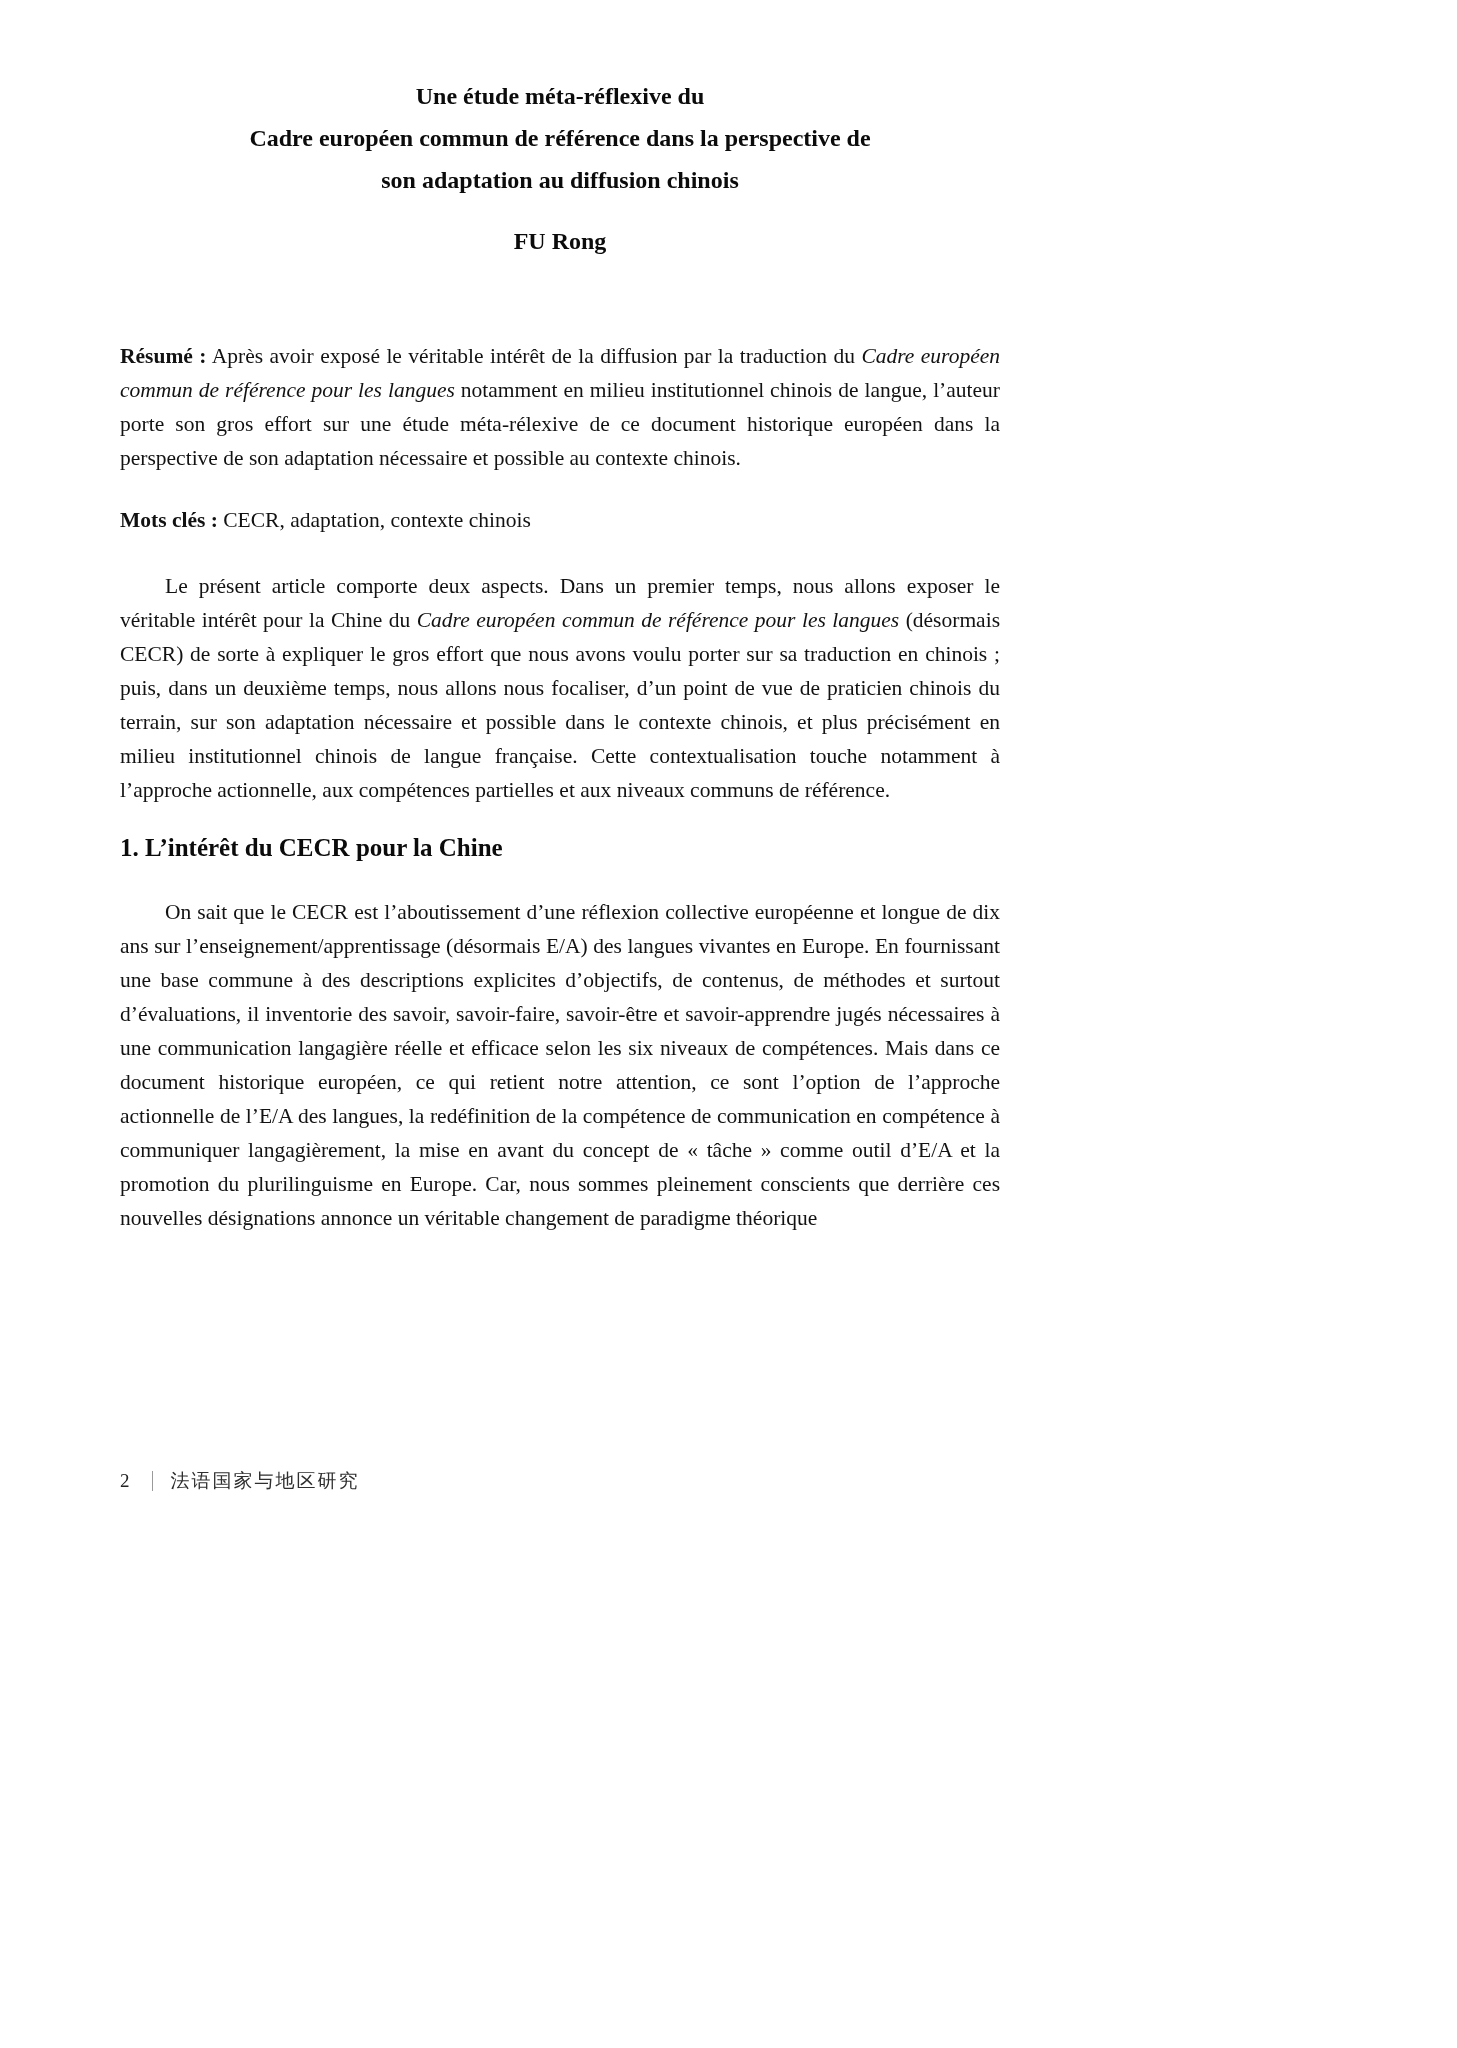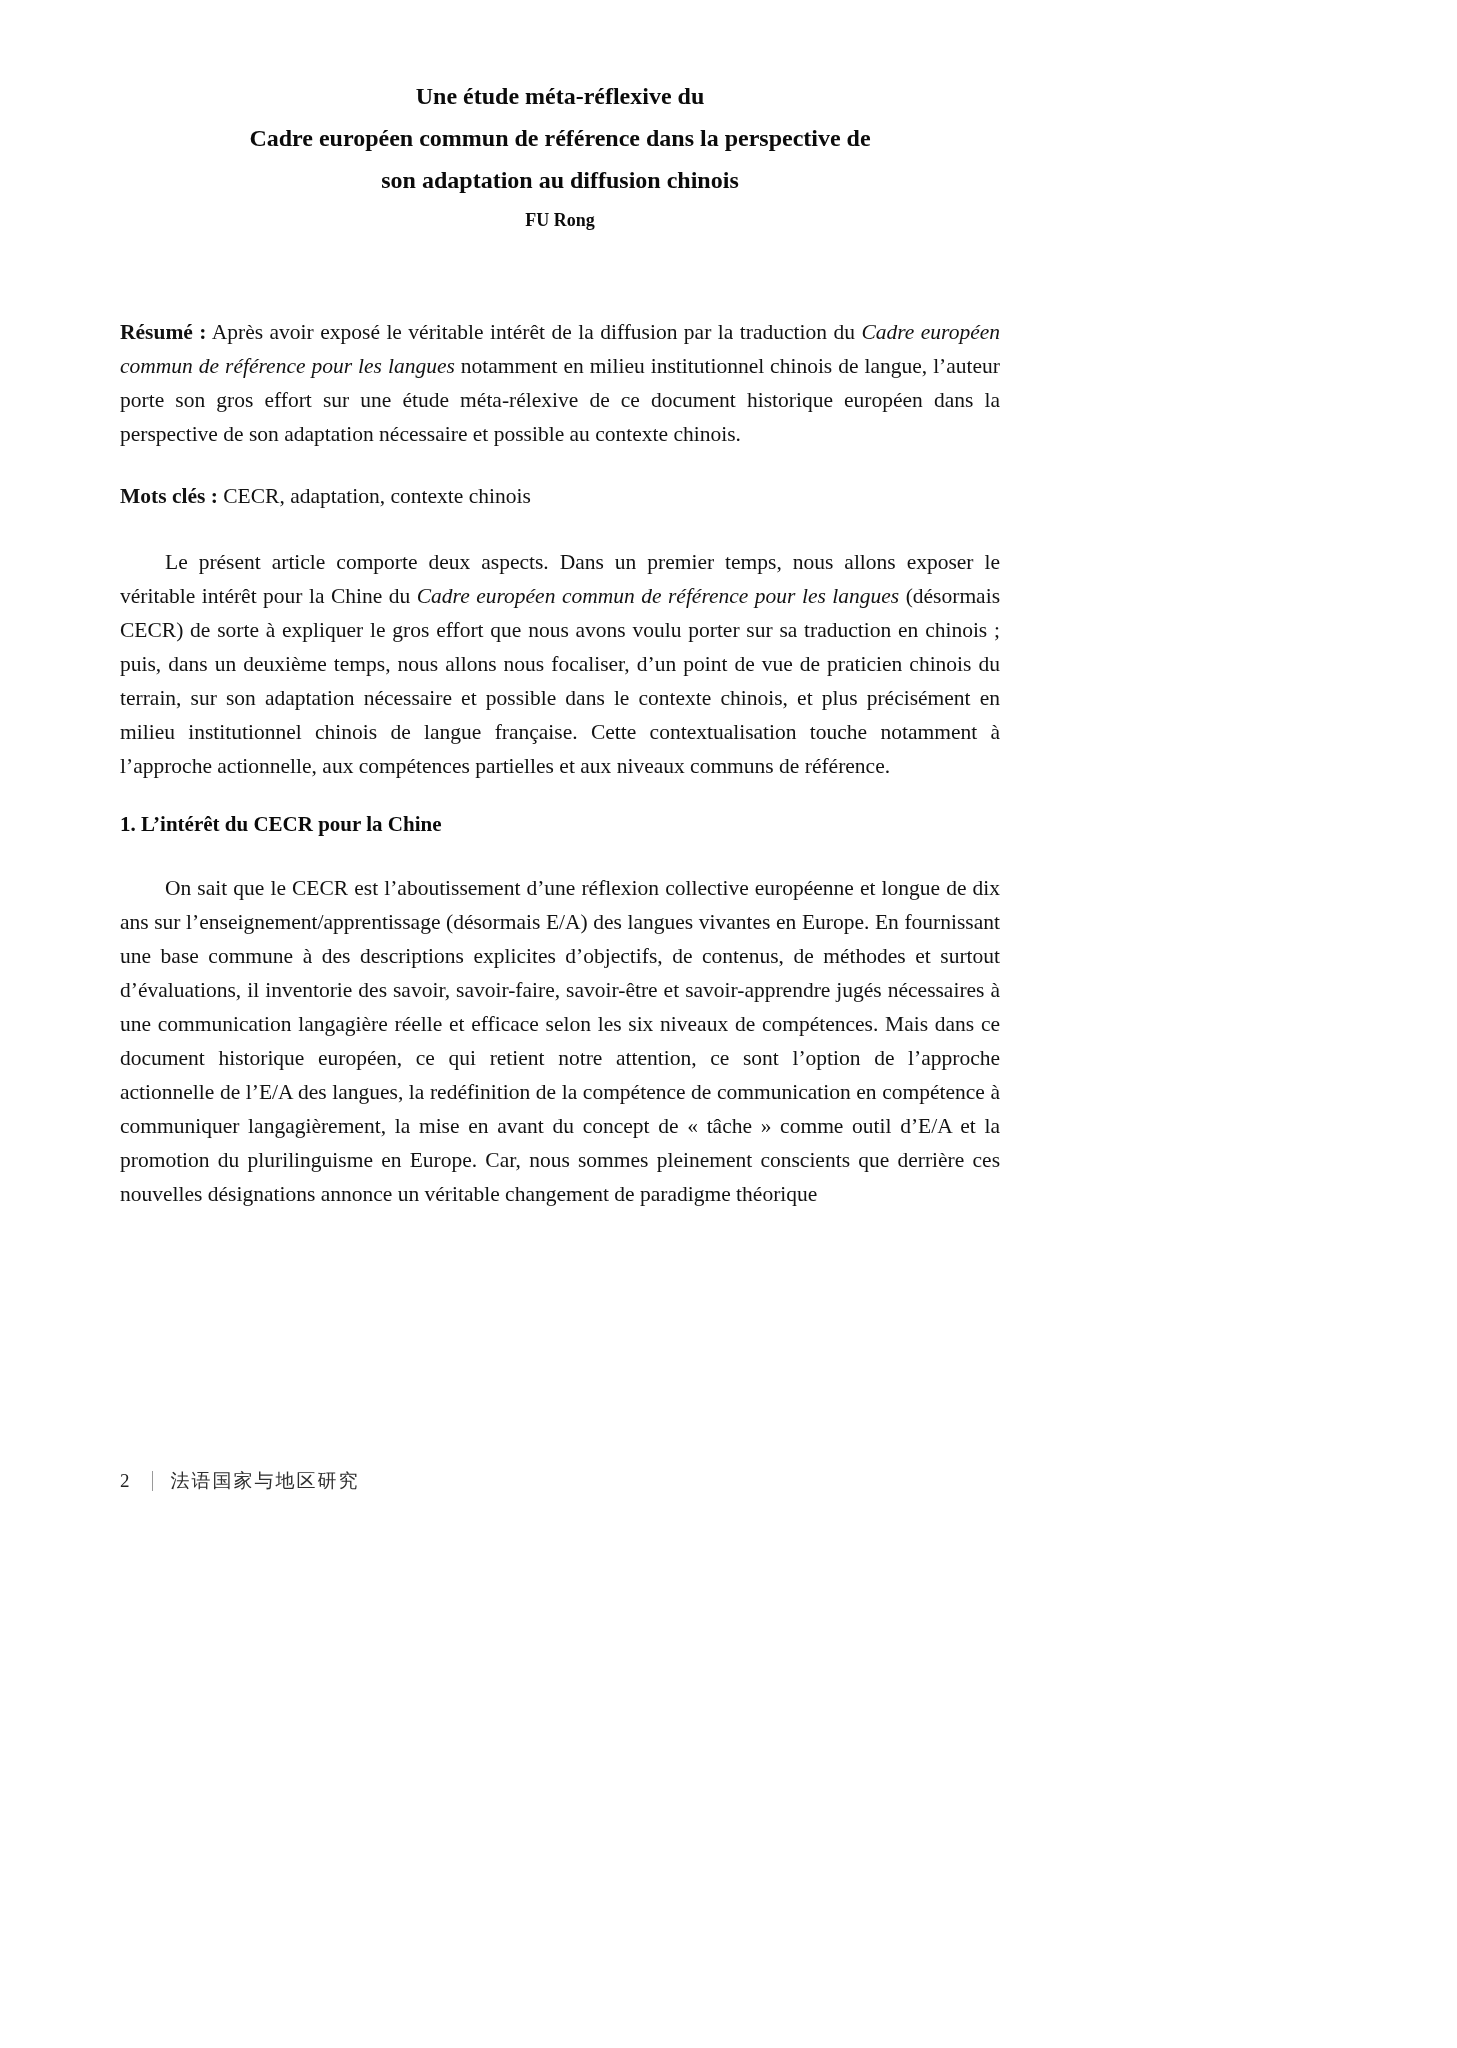--- a/index.html
+++ b/index.html
@@ -23,43 +23,43 @@
     margin: 0;
     padding-top: 75px;
     text-align: center;
     font-size: 24px;
     font-weight: bold;
     line-height: 42px;
     color: #0b0b0b;
   }
   .title .tline { display: block; }
   .author {
-    margin-top: 9px;
+    margin-top: 27px;
     text-align: center;
-    font-size: 18px;
+    font-size: 24px;
     font-weight: bold;
     color: #0b0b0b;
   }
   .para {
     font-size: 21.5px;
     line-height: 34px;
     text-align: justify;
     margin: 0;
   }
   .abstract { margin-top: 84px; }
   .keywords { margin-top: 28px; text-align: left; }
   .para-indent { text-indent: 45px; }
   .p1 { margin-top: 32px; }
   .p2 { margin-top: 32px; }
   .bold-label { font-weight: bold; }
   .ital { font-style: italic; }
   .section-heading {
     margin: 0;
     margin-top: 26px;
-    font-size: 21px;
+    font-size: 25px;
     font-weight: bold;
     line-height: 30px;
     color: #0b0b0b;
     text-align: left;
   }
   .footer {
     position: absolute;
     left: 120px;
     top: 1468px;
     display: flex;

